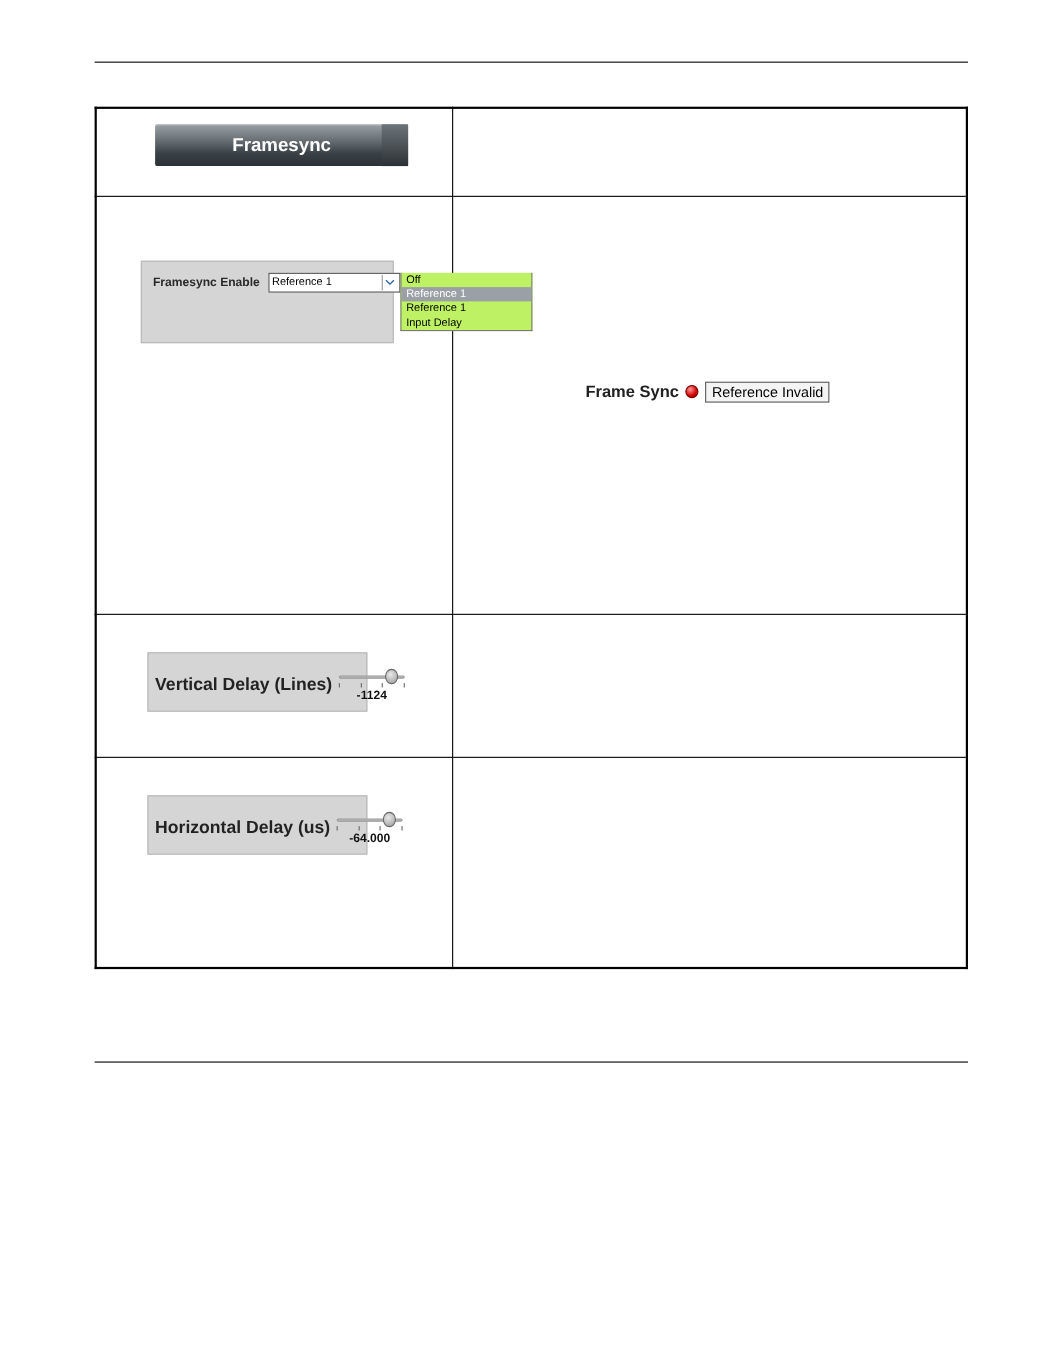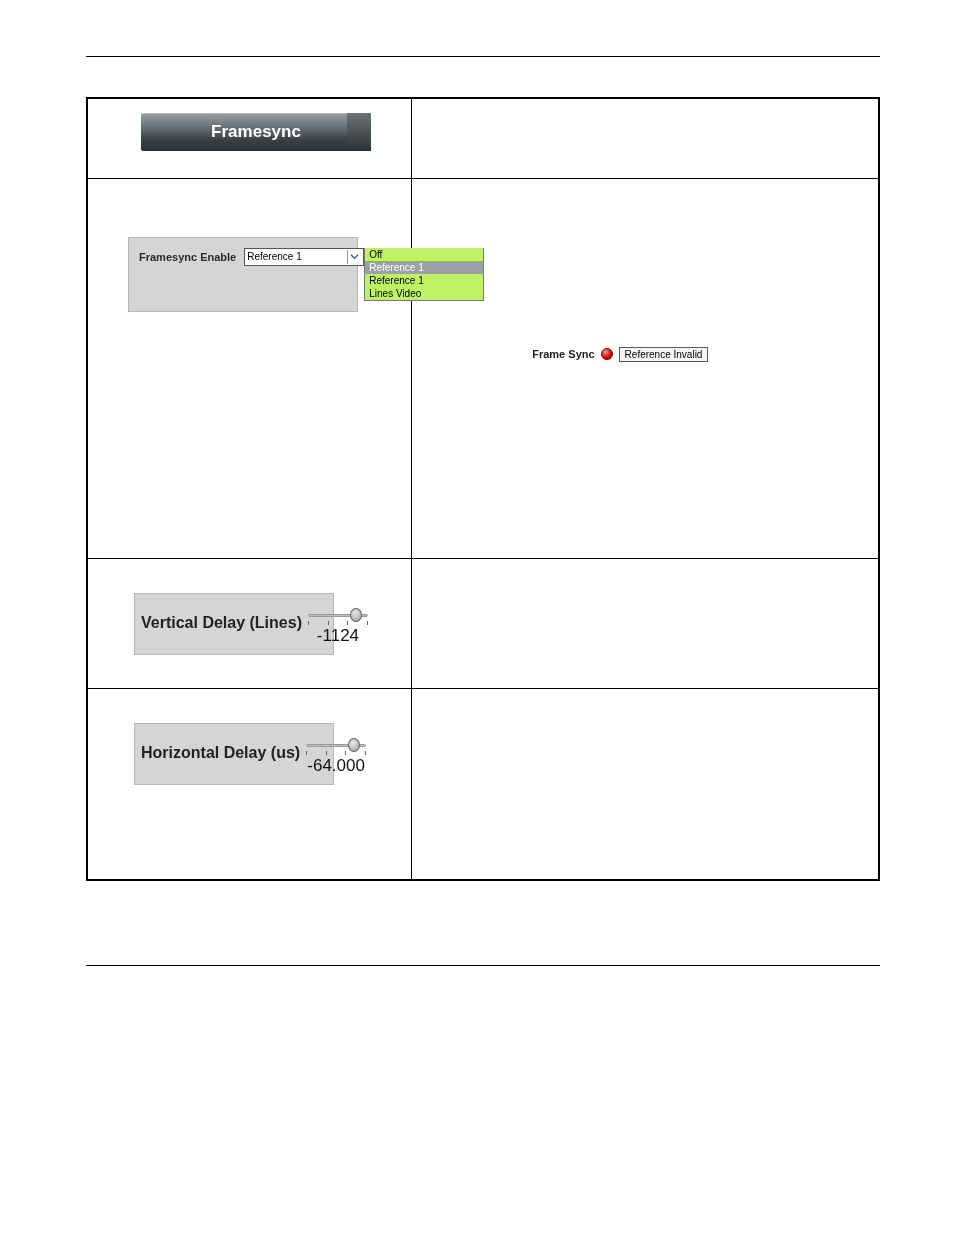--- a/index.html
+++ b/index.html
@@ -48,26 +48,26 @@
 
   .slider-panel { background:#d5d5d5; border:1px solid #b7b7b7; padding:14px 6px 8px 6px; margin-top:12px; width:200px; }
   .slider-inner { display:flex; align-items:flex-start; gap:6px; }
   .slider-label { font-size:16px; font-weight:bold; color:#222; white-space:nowrap; padding-top:6px; }
   .slider-stack { display:flex; flex-direction:column; align-items:center; }
   .track { position:relative; width:60px; height:14px; }
   .rail { position:absolute; left:0; right:0; top:6px; height:3px; background:#bfbfbf; border:1px solid #999; border-radius:2px; }
   .thumb { position:absolute; top:0; width:12px; height:14px; background:radial-gradient(circle at 40% 35%, #e8e8e8, #9a9a9a); border:1px solid #666; border-radius:50%; }
   .ticks { display:flex; justify-content:space-between; width:60px; height:5px; margin-top:-1px; }
   .ticks span { width:1px; height:4px; background:#666; }
-  .slider-val { font-size:17px; font-weight:normal; color:#111; margin-top:0; }
+  .slider-val { font-size:11px; font-weight:bold; color:#111; margin-top:0; }
 
   .status-row { display:flex; align-items:center; gap:6px; margin:160px 0 0 110px; }
-  .status-label { font-size:11px; font-weight:bold; color:#222; }
+  .status-label { font-size:15px; font-weight:bold; color:#222; }
   .dot { width:12px; height:12px; border-radius:50%; background:radial-gradient(circle at 35% 30%, #ff9a9a, #d40000 60%, #8c0000); border:1px solid #7a0000; }
-  .status-box { font-size:10px; border:1px solid #5a5a5a; background:#f4f4f4; padding:1px 5px; }
+  .status-box { font-size:13px; border:1px solid #5a5a5a; background:#f4f4f4; padding:1px 5px; }
 
 </style>
 </head>
 <body>
 
 <div class="page">
   <div class="header-line"></div>
 
   <table class="main-table">
     <tbody>
@@ -93,21 +93,21 @@
                   <span class="dd-arrow">
                     <svg viewBox="0 0 10 10">
                           <path d="M1 3 L5 7 L9 3" fill="none" stroke="#2b5fa3" stroke-width="1.4"></path>
                         </svg>
                   </span>
                 </div>
                 <div class="dd-list">
                   <div>Off</div>
                   <div class="dd-sel">Reference 1</div>
                   <div>Reference 1</div>
-                  <div>Lines Video</div>
+                  <div>Input Delay</div>
                 </div>
               </div>
             </div>
           </div>
         </div>
       </td>
       <td class="col-right">
         <div class="status-row">
           <span class="status-label">Frame Sync</span>
           <span class="dot"></span>

